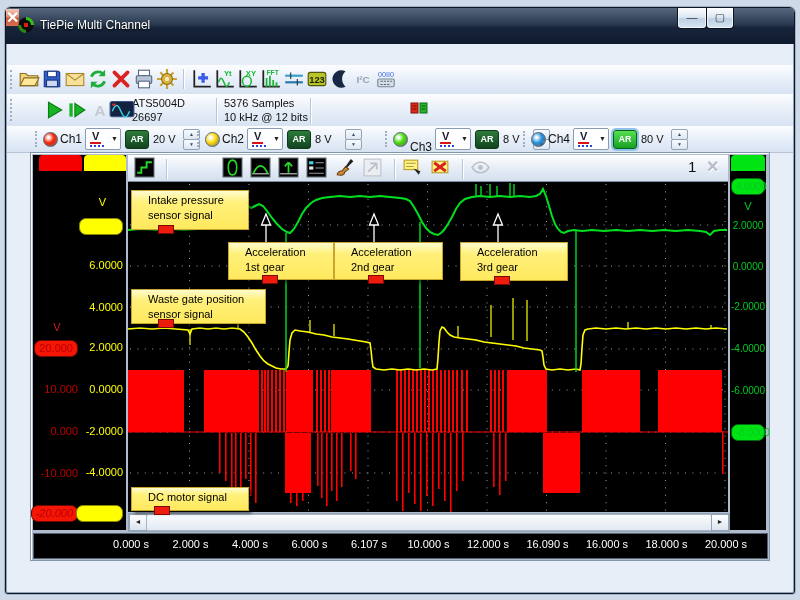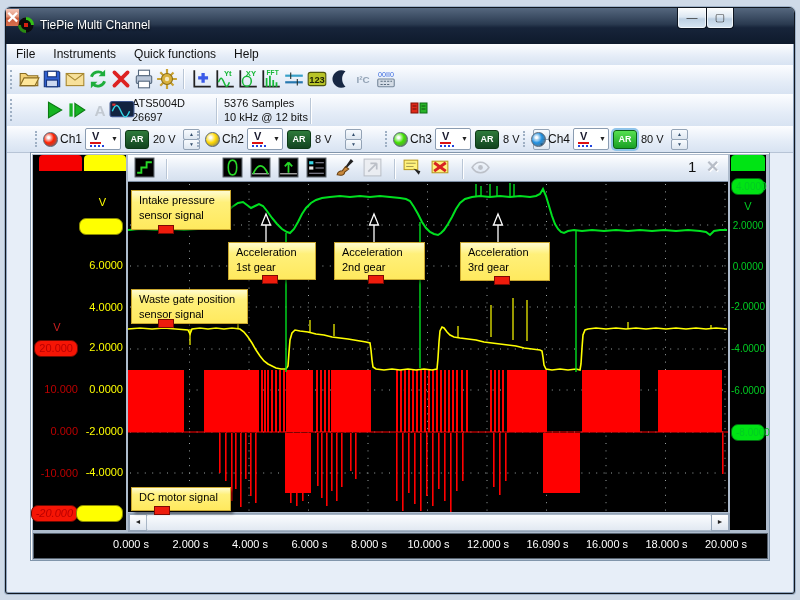--- a/index.html
+++ b/index.html
@@ -68,41 +68,40 @@
   #wave{position:absolute;left:0;top:0;}
   #hscroll{position:absolute;left:128px;top:513px;width:600px;height:17px;background:#eef2f8;border:1px solid #93a3b6;}
   .sbtn{position:absolute;top:0;width:16px;height:15px;background:linear-gradient(#fff,#dce4ee);
         border:1px solid #93a3b6;font-size:7px;text-align:center;line-height:14px;color:#222;}
   #sthumb{position:absolute;left:17px;right:17px;top:0;height:15px;background:linear-gradient(#fafcfe,#e2e9f2);
         border:1px solid #a8b6c6;border-radius:2px;}
   #xband{position:absolute;left:33px;top:533px;width:733px;height:24px;background:#000;border:1px solid #55616e;}
   .xtick{position:absolute;top:4px;transform:translateX(-50%);color:#fff;font-size:11px;white-space:nowrap;}
   #overlay{position:absolute;left:0;top:0;width:800px;height:600px;pointer-events:none;}
   .note{position:absolute;background:linear-gradient(#fffcd0,#fff07a 30%,#ffe95e);border:1px solid #c8a62e;
-        box-shadow:2.5px 2.5px 3px rgba(0,0,0,.55);font-size:11px;line-height:15px;padding:2px 7px;color:#000;pointer-events:auto;}
+        box-shadow:2.5px 2.5px 3px rgba(0,0,0,.55);font-size:11px;line-height:15px;padding:2px 16px;color:#000;pointer-events:auto;}
   .note-handle{position:absolute;width:14px;height:7px;background:#ee1c0c;border:1px solid #7d0a04;bottom:-5px;}
 </style>
 </head>
 <body>
 
 <div id="app">
   <div id="win">
     <div id="titlebar">
       <span id="title-icon">
         <svg viewBox="0 0 16 16">
             <circle cx="8" cy="8" r="7.5" fill="#0c0c0c"></circle>
             <path d="M8 1.5A6.5 6.5 0 0 1 14.5 8" fill="none" stroke="#35c018" stroke-width="3"></path>
             <path d="M8 14.5A6.5 6.5 0 0 1 1.5 8" fill="none" stroke="#2a8a14" stroke-width="3"></path>
             <rect x="6" y="6" width="4" height="4" fill="#d82010"></rect>
           </svg>
       </span>
       <span id="title-text">TiePie Multi Channel</span>
       <div id="win-controls"><span class="winbtn" id="" style="left: 671px; width: 28px;">—</span><span class="winbtn" id="" style="left: 700px; width: 26px;">▢</span><span class="winbtn&quot; id=&quot;btn-close" id="btn-close" style="left: 727px; width: 38px;">✕</span></div>
     </div>
-    <div id="menubar" class="bar"><span class="menu-item">File</span><span class="menu-item">Instruments</span><span class="menu-item">Quick functions</span><span class="menu-item">Help</span></div>
     <div id="toolbar1" class="bar">
         <span class="grip" style="left:3px"></span>
         <span class="tbtn" style="left: 11px;"><svg viewBox="0 0 20 20">
             <path d="M2 16V5h5l2 2h9v9z" fill="#f5d37a" stroke="#8a6d22"></path>
             <path d="M2 16l3.5-7H19l-3.5 7z" fill="#ffe79a" stroke="#8a6d22"></path>
           </svg></span>
         <span class="tbtn" style="left: 34px;"><svg viewBox="0 0 20 20">
             <path d="M3 3h13l1 1v13H3z" fill="#2f5fd0" stroke="#17357c"></path>
             <rect x="6" y="3" width="8" height="5" fill="#fff" stroke="#17357c"></rect>
             <rect x="5" y="11" width="10" height="6" fill="#cdd9f0" stroke="#17357c"></rect>
@@ -227,21 +226,21 @@
           <span class="arbtn" style="left: 82px;">AR</span>
           <span class="chrange" style="left: 110px;">8 V</span>
           <span class="spin" style="left: 140px;">
             <span class="spinbtn" style="top: 0px;">▲</span>
             <span class="spinbtn" style="top: 10px;">▼</span>
           </span>
         </div>
         <div style="position: absolute; left: 386px; top: 0px; width: 160px; height: 26px;">
           <span class="grip" style="left: -8px;"></span>
           <span class="led" style="left: 0px; background: radial-gradient(circle at 35% 35%, rgba(255, 255, 255, 0.8) 8%, rgb(64, 224, 0) 45%, rgba(0, 0, 0, 0.533) 95%);"></span>
-          <span class="chname" style="left: 17px;">Ch3</span>
+          <span class="chname" style="left: 17px; margin-top: 8px;">Ch3</span>
           <span class="vbtn" style="left: 42px;">
             <span class="vglyph">V</span>
             <span class="vdots"></span>
             <span class="vcaret">▼</span>
           </span>
           <span class="arbtn" style="left: 82px;">AR</span>
           <span class="chrange" style="left: 110px;">8 V</span>
           <span class="spin" style="left: 140px;">
             <span class="spinbtn" style="top: 0px;">▲</span>
             <span class="spinbtn" style="top: 10px;">▼</span>
@@ -493,21 +492,21 @@
       <span class="sbtn" style="left:0">◄</span>
       <span id="sthumb"></span>
       <span class="sbtn" style="right:0">►</span>
     </div>
 
     <div id="xband">
         <span class="xtick" style="left: 97px;">0.000 s</span>
         <span class="xtick" style="left: 156.5px;">2.000 s</span>
         <span class="xtick" style="left: 216px;">4.000 s</span>
         <span class="xtick" style="left: 275.5px;">6.000 s</span>
-        <span class="xtick" style="left: 335px;">8.000 s</span>
+        <span class="xtick" style="left: 335px;">6.107 s</span>
         <span class="xtick" style="left: 394.5px;">10.000 s</span>
         <span class="xtick" style="left: 454px;">12.000 s</span>
         <span class="xtick" style="left: 513.5px;">16.090 s</span>
         <span class="xtick" style="left: 573px;">16.000 s</span>
         <span class="xtick" style="left: 632.5px;">18.000 s</span>
         <span class="xtick" style="left: 692px;">20.000 s</span>
       </div>
     <div id="overlay">
         <div class="note" style="left: 131px; top: 190px; width: 84px; height: 34px;">
           <div>Intake pressure</div>

